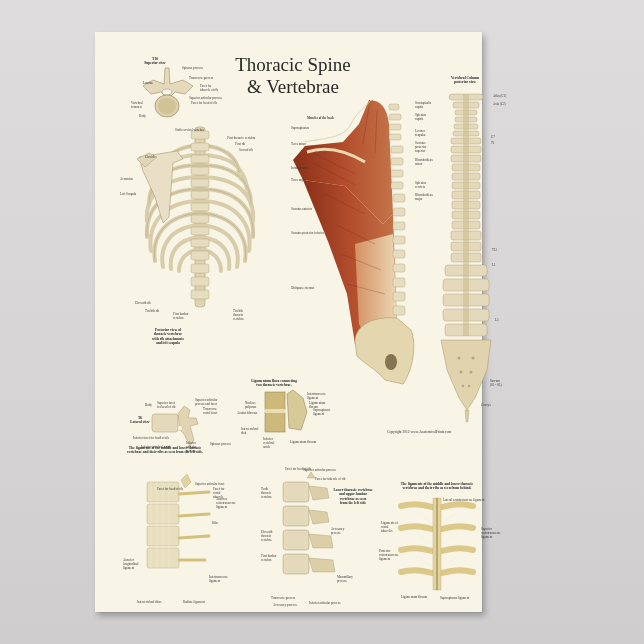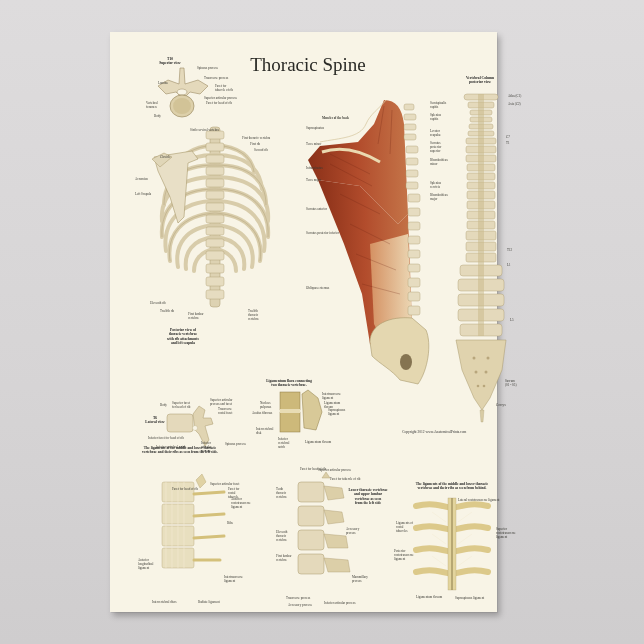--- a/index.html
+++ b/index.html
@@ -3,21 +3,21 @@
 <meta charset="utf-8">
 <style>
   * { box-sizing: border-box; margin: 0; padding: 0; }
   html, body { width: 644px; height: 644px; overflow: hidden; }
   body {
     background: linear-gradient(180deg, #dedcdd 0%, #d6d4d5 60%, #cfcdce 100%);
     font-family: "Liberation Serif", serif;
     position: relative;
   }
   .poster {
-    position: absolute; left: 110px; top: 32px; width: 387px; height: 580px;
+    position: absolute; left: 95px; top: 32px; width: 387px; height: 580px;
     background: #f8f4e6;
     box-shadow: 3px 4px 6px rgba(0,0,0,0.25), 1px 1px 0 rgba(0,0,0,0.06);
   }
   .title {
     position: absolute; left: 128px; top: 22px; width: 140px;
     font-size: 19px; line-height: 22px; color: #2a2a26; text-align: center;
     font-family: "Liberation Serif", serif;
   }
   .lbl {
     position: absolute; font-size: 3.2px; line-height: 3.8px; color: #3a3a34;
@@ -33,20 +33,21 @@
   }
   svg { position: absolute; overflow: visible; }
 </style>
 </head>
 <body>
 
 <div class="poster">
 
   <div class="title">
     <div>Thoracic Spine</div>
+    <div>&amp; Vertebrae</div>
   </div>
 
   <div>
     <div class="cap" style="left:40px;top:25px;width:40px;">
       <div>T10</div>
       <div>Superior view</div>
     </div>
     <svg width="70" height="60" style="left:40px;top:34px">
       <path d="M30 2 L34 2 L35 18 L48 14 L58 20 L50 28 L40 26 L36 30 L30 30 L26 26 L16 28 L8 20 L18 14 L29 18 Z" fill="#e4d9bb" stroke="#9c8c64" stroke-width="0.6"></path>
       <ellipse cx="32" cy="26" rx="5" ry="3" fill="#f8f4e6" stroke="#9c8c64" stroke-width="0.5"></ellipse>

